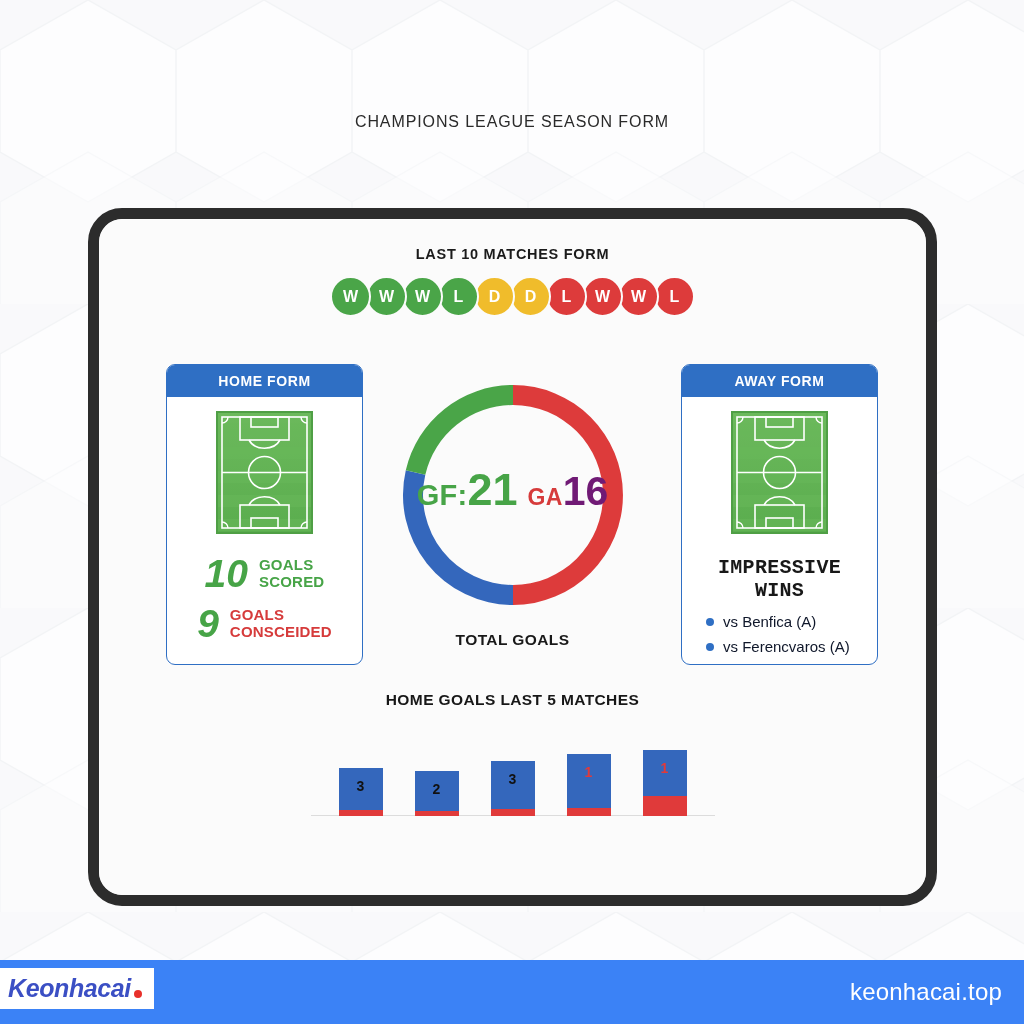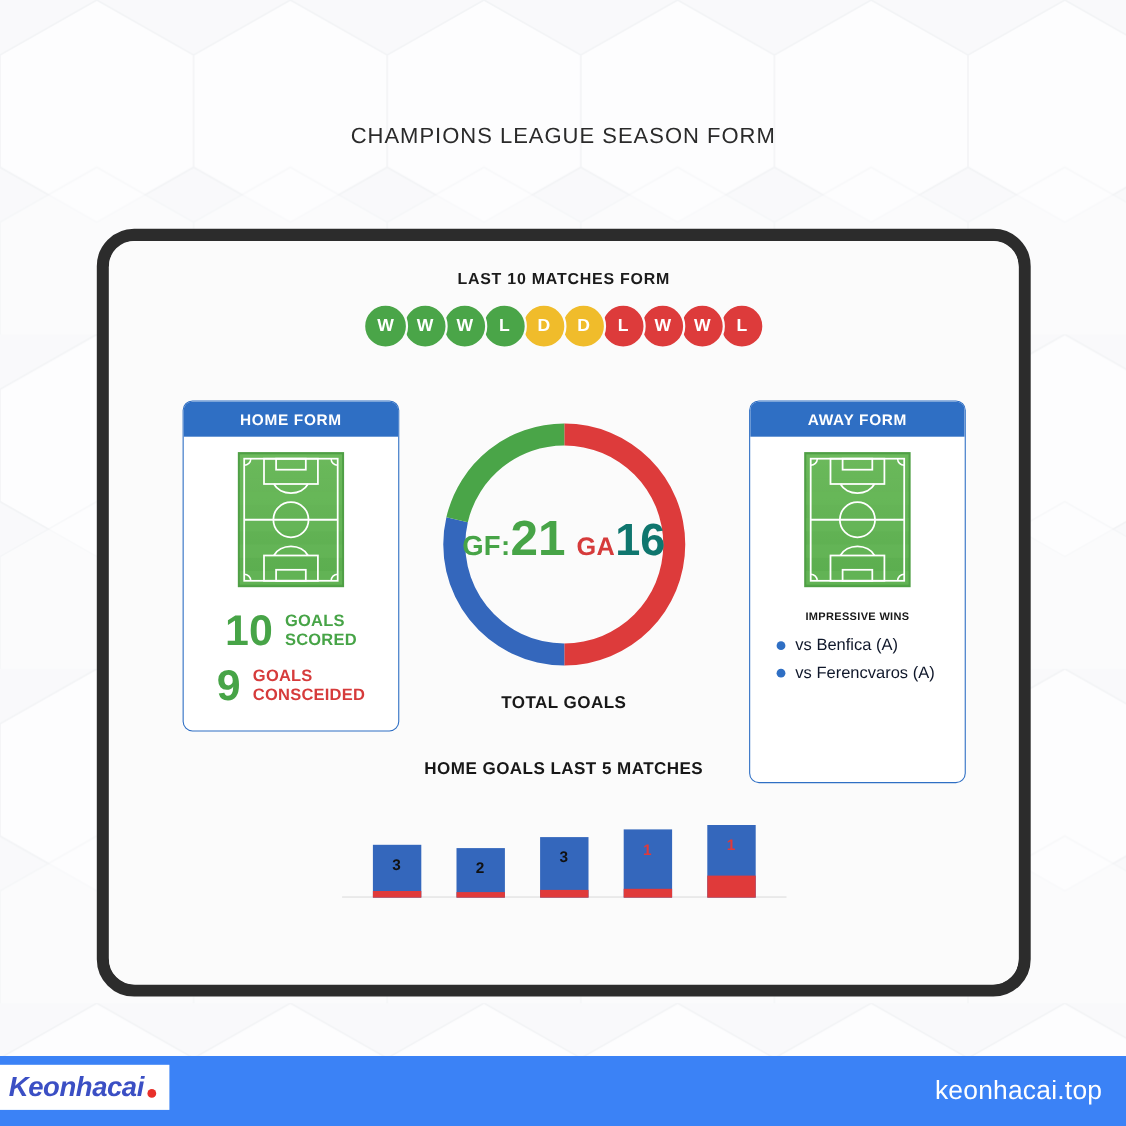--- a/index.html
+++ b/index.html
@@ -30,21 +30,21 @@
   }
   .title {
     font-size: 38px;
     font-weight: bold;
     letter-spacing: 0.5px;
     color: #141414;
     line-height: 1.05;
     margin: 0;
   }
   .subtitle {
-    font-size: 20px;
+    font-size: 16px;
     color: #2a2a2a;
     letter-spacing: 0.9px;
     margin-top: 9px;
   }
 
   
   .device {
     position: absolute;
     left: 88px; top: 208px;
     width: 849px; height: 698px;
@@ -96,21 +96,21 @@
   .panel {
     position: absolute;
     width: 197px;
     border: 1.5px solid #2f6fc4;
     border-radius: 9px;
     background: #fff;
     overflow: hidden;
     box-sizing: border-box;
   }
   .panel.home { left: 67px; top: 145px; height: 301px; }
-  .panel.away { left: 582px; top: 145px; height: 348px; }
+  .panel.away { left: 582px; top: 145px; height: 301px; }
   .panel-head {
     background: #2f6fc4;
     color: #fff;
     font-size: 14px;
     font-weight: bold;
     letter-spacing: 0.6px;
     text-align: center;
     padding: 8px 0 8px;
   }
   .panel-body {
@@ -128,38 +128,40 @@
     justify-content: center;
     gap: 11px;
   }
   .stat-row.scored { margin-top: 20px; }
   .stat-row.conceded { margin-top: 11px; }
   .stat-num {
     font-size: 39px;
     font-weight: bold;
     color: #47a447;
     line-height: 1;
+    font-style: italic;
   }
   .stat-label {
     font-size: 15px;
     font-weight: bold;
     text-align: left;
     line-height: 1.13;
     letter-spacing: 0.2px;
   }
   .stat-label.green { color: #47a447; }
   .stat-label.red { color: #d63b3b; }
 
   
   .away-head {
     margin-top: 22px;
-    font-size: 10px;
+    font-size: 20px;
     font-weight: bold;
     color: #181818;
     letter-spacing: 0.3px;
+    font-family: Liberation Mono, monospace;
   }
   .win-list { margin-top: 11px; padding: 0 0 0 14px; text-align: left; }
   .win-item {
     display: flex;
     align-items: center;
     gap: 9px;
     font-size: 15px;
     color: #0f172a;
     margin-bottom: 8px;
   }
@@ -178,24 +180,24 @@
     top: 148px;
     text-align: center;
   }
   .donut { display: block; }
   .donut-center {
     position: absolute;
     top: 50%; left: 50%;
     transform: translate(-50%, -60%);
     white-space: nowrap;
   }
-  .gf-lab { font-size: 25px; font-weight: bold; color: #47a447; letter-spacing: 0.3px; }
+  .gf-lab { font-size: 29px; font-weight: bold; color: #47a447; letter-spacing: 0.3px; }
   .gf-val { font-size: 45px; font-weight: bold; color: #47a447; }
   .ga-lab { font-size: 23px; font-weight: bold; color: #d63b3b; letter-spacing: 0.3px; margin-left: 10px; }
-  .ga-val { font-size: 41px; font-weight: bold; color: #0f766e; }
+  .ga-val { font-size: 41px; font-weight: bold; color: #701a75; }
   .total-goals {
     margin-top: 8px;
     font-size: 15.5px;
     font-weight: bold;
     color: #181818;
     letter-spacing: 0.4px;
   }
 
   
   .bars-section {

